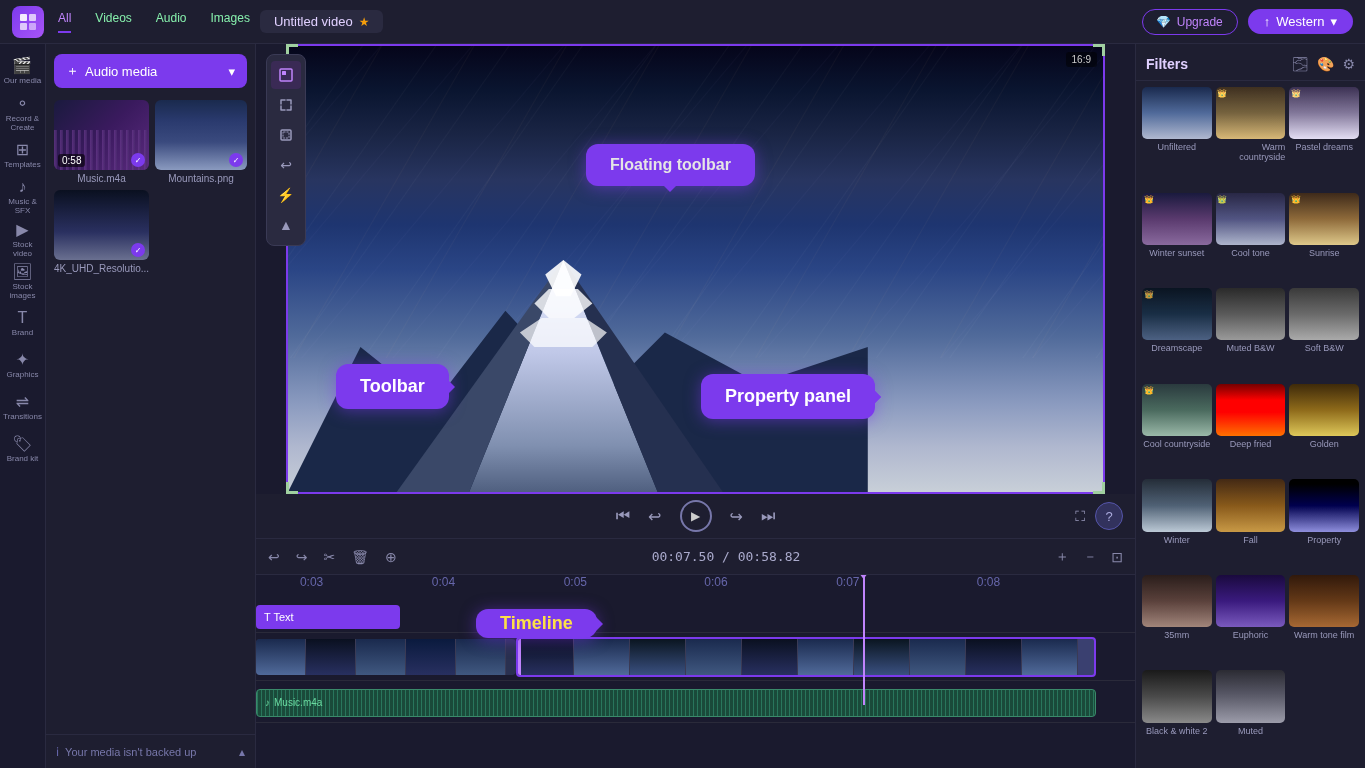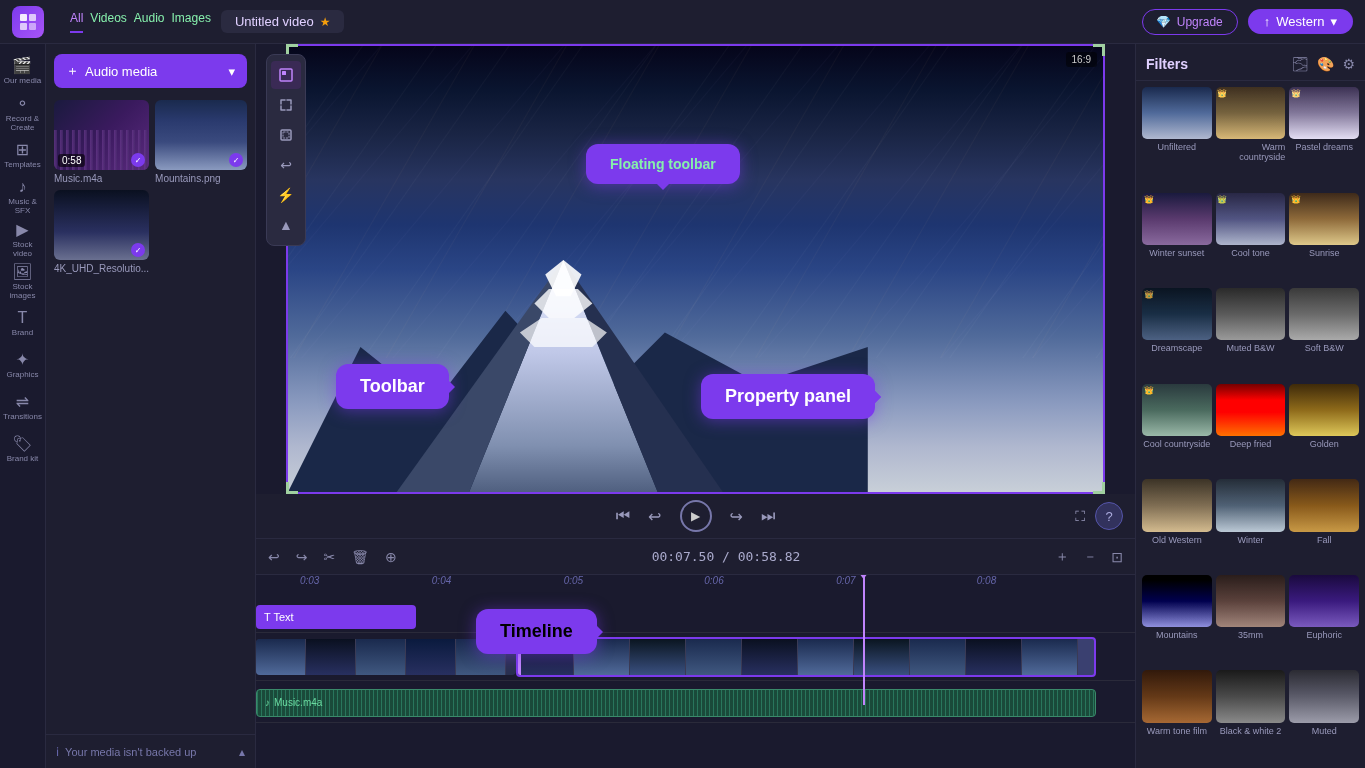--- a/index.html
+++ b/index.html
@@ -140,20 +140,21 @@
       align-items: center;
       justify-content: center;
       gap: 6px;
     }
     .media-grid {
       display: grid;
       grid-template-columns: 1fr 1fr;
       gap: 6px;
       padding: 4px 8px;
       overflow-y: auto;
+      text-align: center;
     }
     .media-item {
       position: relative;
       cursor: pointer;
     }
     .media-thumb {
       width: 100%;
       height: 70px;
       border-radius: 6px;
       overflow: hidden;
@@ -430,24 +431,23 @@
     .timeline-ruler {
       height: 24px;
       background: #1a1a2e;
       display: flex;
       align-items: flex-end;
       padding: 0 0 4px 0;
       position: relative;
       margin-left: 0;
     }
     .ruler-label {
-      font-size: 10px;
+      font-size: 12px;
       color: #6666aa;
       margin-bottom: 16px;
-      font-style: italic;
     }
     .playhead {
       position: absolute;
       top: 0;
       width: 2px;
       background: #c084fc;
       z-index: 5;
       pointer-events: none;
     }
     .playhead::before {
@@ -647,22 +647,22 @@
       top: 50%;
       transform: translateY(-50%);
       border: 8px solid transparent;
       border-left-color: #7c3aed;
     }
     .callout-floating {
       position: absolute;
       left: 330px;
       top: 100px;
       background: #7c3aed;
-      color: #86efac;
-      font-size: 14px;
+      color: #e5e5e5;
+      font-size: 16px;
       font-weight: bold;
       padding: 12px 24px;
       border-radius: 12px;
       z-index: 20;
       pointer-events: none;
       box-shadow: 0 2px 16px rgba(124,58,237,0.5);
     }
     .callout-floating::after {
       content: '';
       position: absolute;
@@ -694,24 +694,24 @@
       border: 8px solid transparent;
       border-left-color: #7c3aed;
     }
 
     
     .callout-timeline {
       position: absolute;
       left: 220px;
       top: 565px;
       background: #7c3aed;
-      color: #000000;
+      color: #fde047;
       font-size: 18px;
       font-weight: bold;
-      padding: 12px 24px;
+      padding: 4px 24px;
       border-radius: 12px;
       z-index: 20;
       pointer-events: none;
       box-shadow: 0 2px 16px rgba(124,58,237,0.5);
     }
     .callout-timeline::after {
       content: '';
       position: absolute;
       right: -14px;
       top: 50%;
@@ -741,21 +741,21 @@
 <div class="top-bar">
   <div class="app-logo">
     <svg width="20" height="20" viewBox="0 0 20 20">
       <rect x="2" y="2" width="7" height="7" rx="1" fill="white" opacity="0.9"></rect>
       <rect x="11" y="2" width="7" height="7" rx="1" fill="white" opacity="0.7"></rect>
       <rect x="2" y="11" width="7" height="7" rx="1" fill="white" opacity="0.7"></rect>
       <rect x="11" y="11" width="7" height="7" rx="1" fill="white" opacity="0.5"></rect>
     </svg>
   </div>
 
-  <div style="display:flex; gap:7px; margin-left:16px;">
+  <div style="display:flex; gap:24px; margin-left:4px;">
     <span class="media-tab active">All</span>
     <span class="media-tab">Videos</span>
     <span class="media-tab">Audio</span>
     <span class="media-tab">Images</span>
   </div>
 
   <div class="tab-title">
     <span>Untitled video</span>
     <span class="star-icon">★</span>
   </div>
@@ -988,21 +988,21 @@
             <span class="ruler-label" style="position:absolute; left:82%;">0:08</span>
 
             <div class="playhead" style="left:69%; height:130px;"></div>
           </div>
         </div>
 
         <div class="tracks-container">
 
           <div class="track" style="height:34px;">
             <div class="track-content">
-              <div class="text-track-clip" style="width:160px; top:5px;">
+              <div class="text-track-clip" style="width:144px; top:5px;">
                 <span>T  Text</span>
               </div>
             </div>
           </div>
 
           <div class="track" style="height:48px;">
             <div class="track-content" style="position:relative; height:44px;">
 
               <div style="position:absolute; left:0; top:4px; height:36px; width:260px; background:#2a3050; border-radius:4px; overflow:hidden; display:flex;">
                 <div class="video-strip" style="width:100%; height:100%;">
@@ -1115,34 +1115,30 @@
       </div>
       <div class="filter-item">
         <div class="filter-thumb ft-deep-fried"></div>
         <span class="filter-name">Deep fried</span>
       </div>
       <div class="filter-item">
         <div class="filter-thumb ft-golden"></div>
         <span class="filter-name">Golden</span>
       </div>
       <div class="filter-item">
-        <div class="filter-thumb ft-old-western"></div>
-        <span class="filter-name">Old Western</span>
-      </div>
-      <div class="filter-item">
         <div class="filter-thumb ft-winter"></div>
         <span class="filter-name">Winter</span>
       </div>
       <div class="filter-item">
         <div class="filter-thumb ft-fall"></div>
         <span class="filter-name">Fall</span>
       </div>
       <div class="filter-item">
         <div class="filter-thumb ft-contrast"></div>
-        <span class="filter-name">Mountains</span>
+        <span class="filter-name">Property</span>
       </div>
       <div class="filter-item">
         <div class="filter-thumb ft-35mm"></div>
         <span class="filter-name">35mm</span>
       </div>
       <div class="filter-item">
         <div class="filter-thumb ft-euphoric"></div>
         <span class="filter-name">Euphoric</span>
       </div>
       <div class="filter-item">

